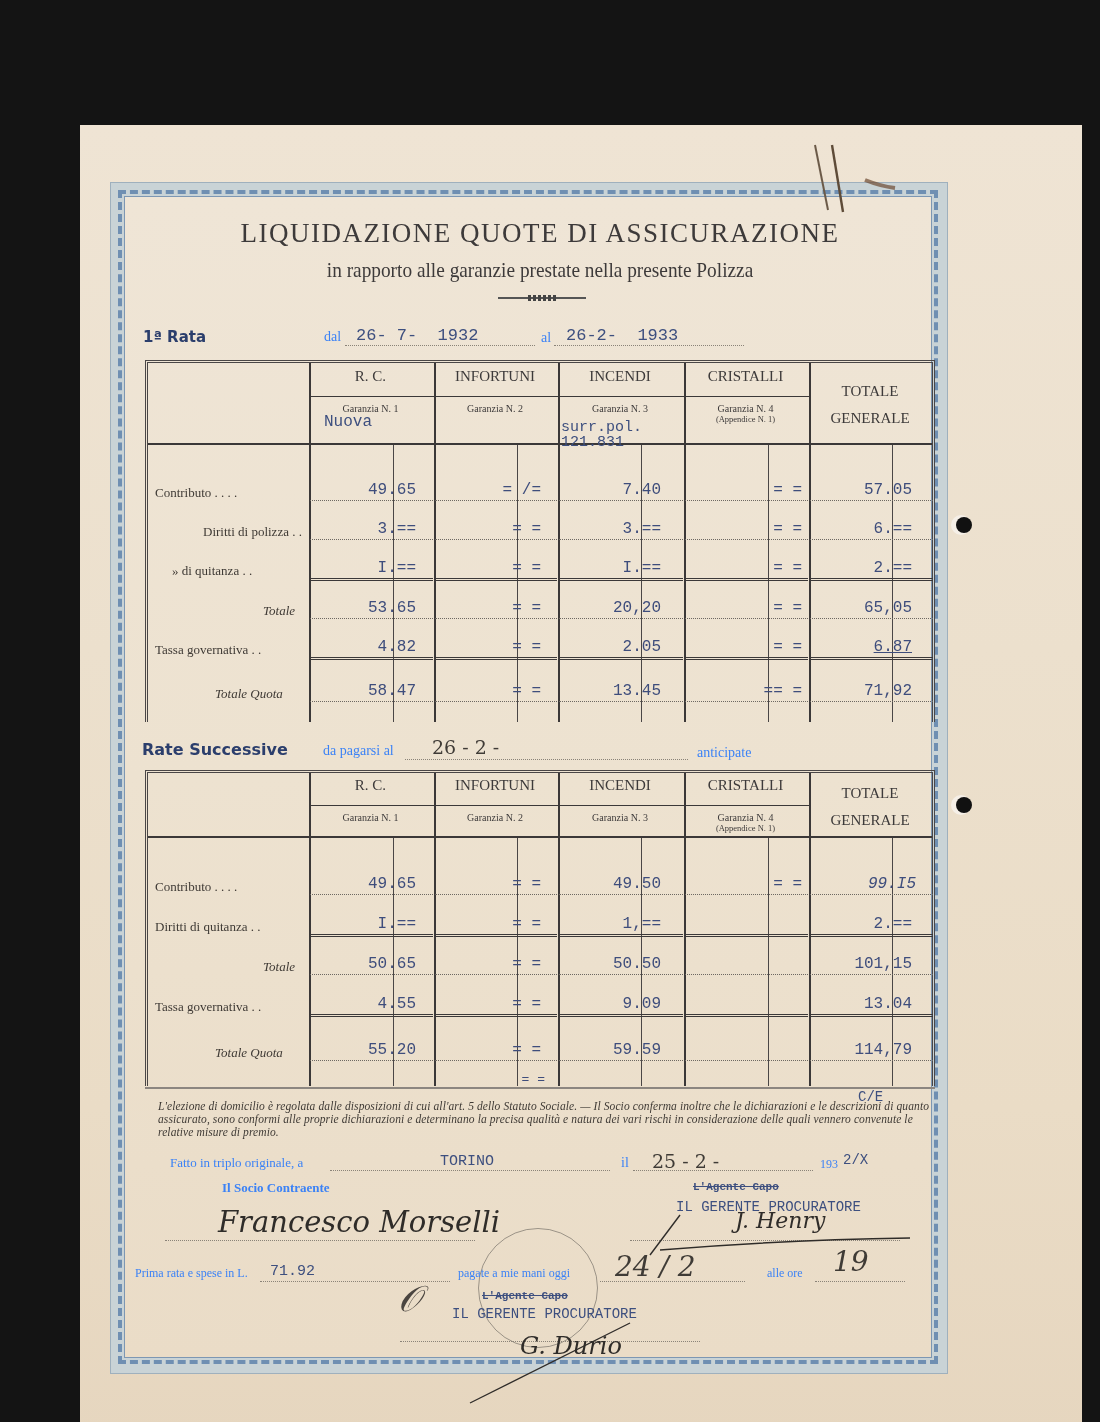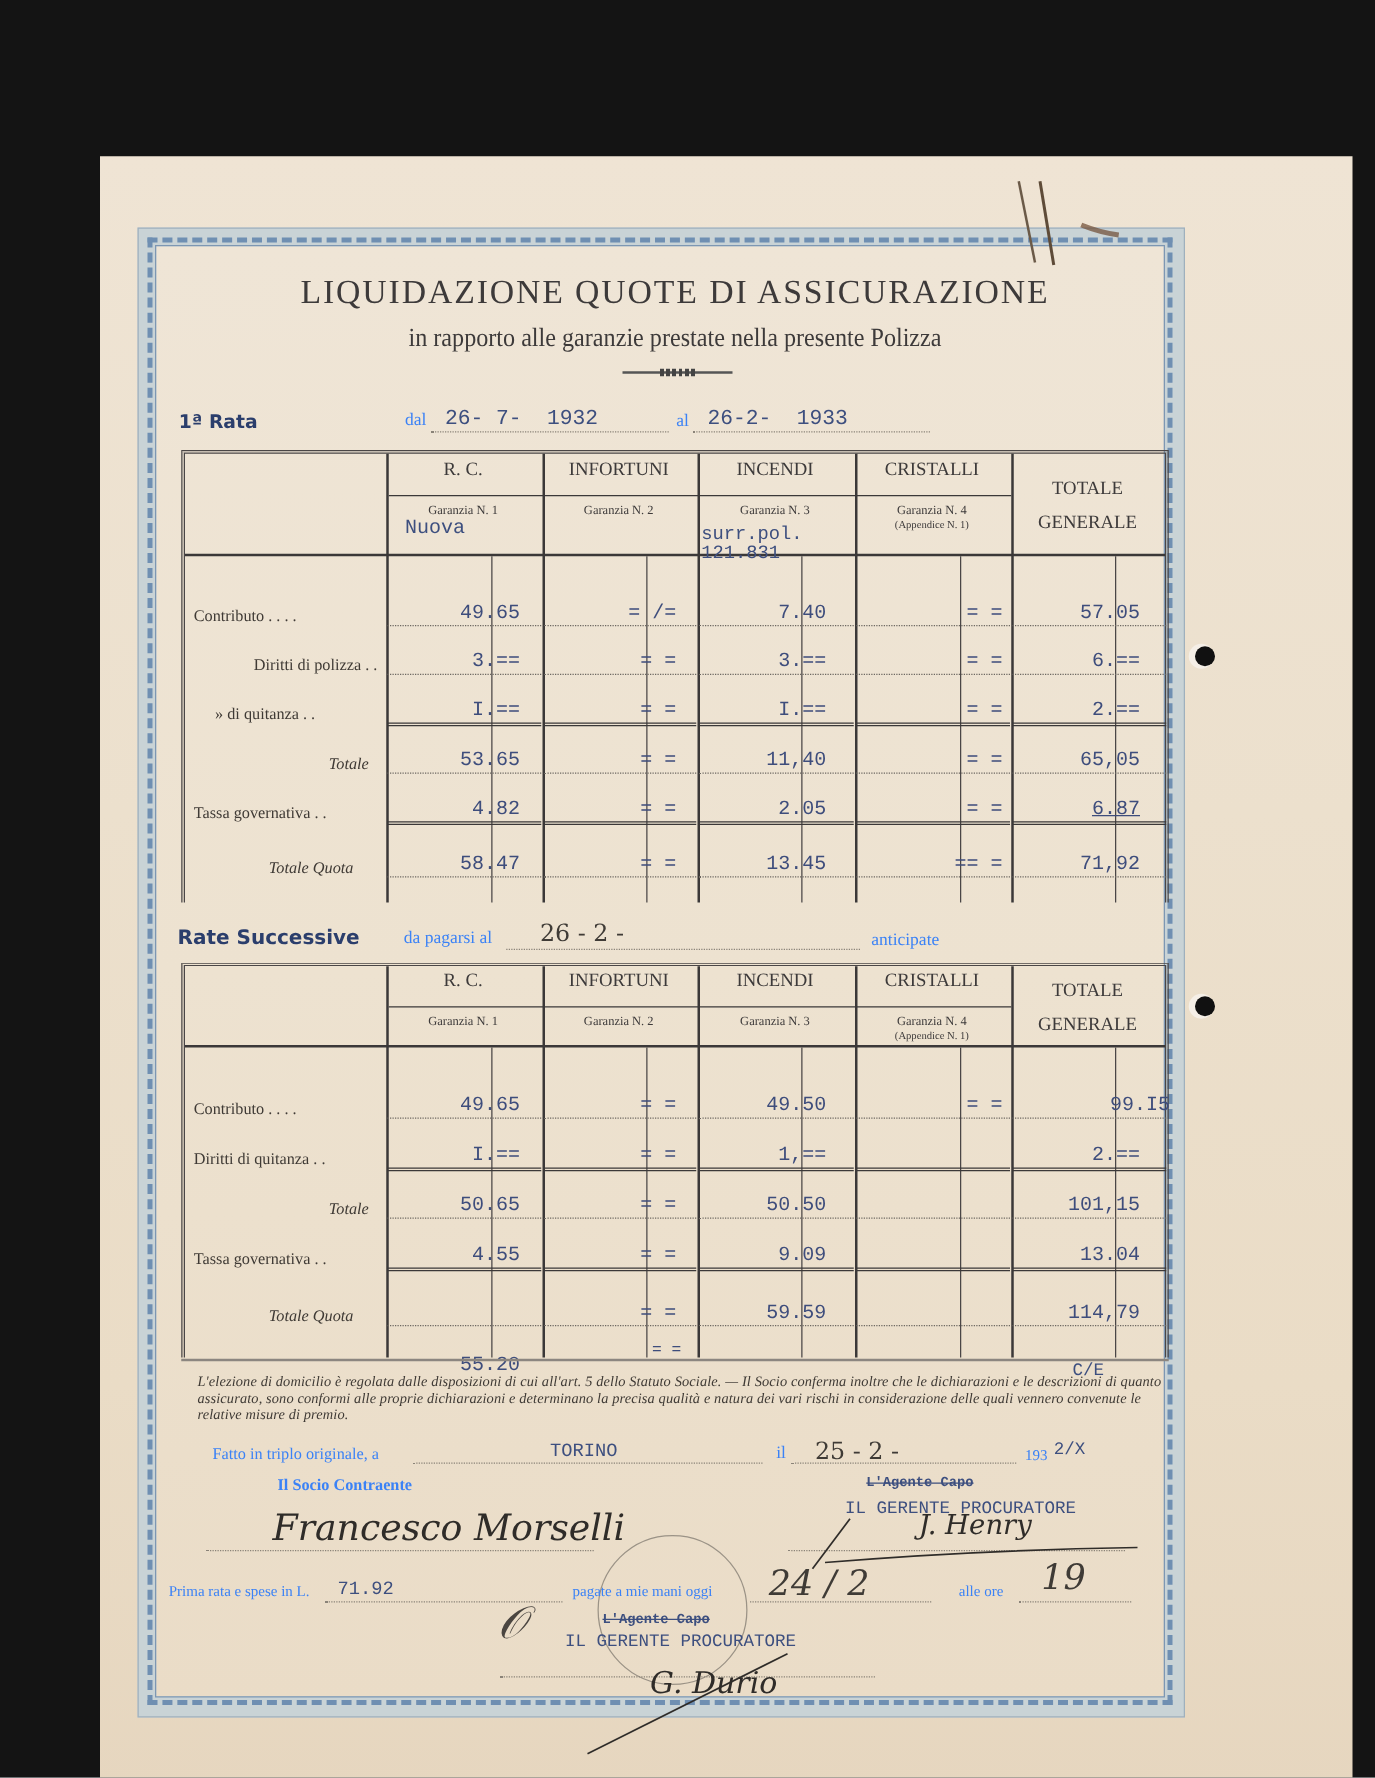--- a/index.html
+++ b/index.html
@@ -138,21 +138,21 @@
     <div class="cellline dbl" style="left: 559px; width: 124px; top: 578px;"></div>
     <div class="cell" style="left: 687px; width: 115px; top: 559px;">= =</div>
     <div class="cellline dbl" style="left: 685px; width: 123px; top: 578px;"></div>
     <div class="cell" style="left: 812px; width: 100px; top: 559px;">2.==</div>
     <div class="cellline dbl" style="left: 810px; width: 123px; top: 578px;"></div>
     <div class="rowlab it" style="left: 263px; top: 603px;">Totale</div>
     <div class="cell" style="left: 312px; width: 104px; top: 599px;">53.65</div>
     <div class="cellline" style="left: 310px; width: 123px; top: 618px;"></div>
     <div class="cell" style="left: 437px; width: 104px; top: 599px;">= =</div>
     <div class="cellline" style="left: 435px; width: 122px; top: 618px;"></div>
-    <div class="cell" style="left: 561px; width: 100px; top: 599px;">11,40</div>
+    <div class="cell" style="left: 561px; width: 100px; top: 599px;">20,20</div>
     <div class="cellline" style="left: 559px; width: 124px; top: 618px;"></div>
     <div class="cell" style="left: 687px; width: 115px; top: 599px;">= =</div>
     <div class="cellline" style="left: 685px; width: 123px; top: 618px;"></div>
     <div class="cell" style="left: 812px; width: 100px; top: 599px;">65,05</div>
     <div class="cellline" style="left: 810px; width: 123px; top: 618px;"></div>
     <div class="rowlab" style="left: 155px; top: 642px;">Tassa governativa . .</div>
     <div class="cell" style="left: 312px; width: 104px; top: 638px;">4.82</div>
     <div class="cellline dbl" style="left: 310px; width: 123px; top: 657px;"></div>
     <div class="cell" style="left: 437px; width: 104px; top: 638px;">= =</div>
     <div class="cellline dbl" style="left: 435px; width: 122px; top: 657px;"></div>
@@ -210,21 +210,21 @@
 <div id="t2rows">
     <div class="rowlab" style="left: 155px; top: 879px;">Contributo . . . .</div>
     <div class="cell" style="left: 312px; width: 104px; top: 875px;">49.65</div>
     <div class="cellline" style="left: 310px; width: 123px; top: 894px;"></div>
     <div class="cell" style="left: 437px; width: 104px; top: 875px;">= =</div>
     <div class="cellline" style="left: 435px; width: 122px; top: 894px;"></div>
     <div class="cell" style="left: 561px; width: 100px; top: 875px;">49.50</div>
     <div class="cellline" style="left: 559px; width: 124px; top: 894px;"></div>
     <div class="cell" style="left: 687px; width: 115px; top: 875px;">=    =</div>
     <div class="cellline" style="left: 685px; width: 123px; top: 894px;"></div>
-    <div class="cell" style="left: 836px; width: 100px; top: 875px;">99.I5</div>
+    <div class="cell" style="left: 816px; width: 100px; top: 875px; font-style: italic;">99.I5</div>
     <div class="cellline" style="left: 810px; width: 123px; top: 894px;"></div>
     <div class="rowlab" style="left: 155px; top: 919px;">Diritti di quitanza . .</div>
     <div class="cell" style="left: 312px; width: 104px; top: 915px;">I.==</div>
     <div class="cellline dbl" style="left: 310px; width: 123px; top: 934px;"></div>
     <div class="cell" style="left: 437px; width: 104px; top: 915px;">= =</div>
     <div class="cellline dbl" style="left: 435px; width: 122px; top: 934px;"></div>
     <div class="cell" style="left: 561px; width: 100px; top: 915px;">1,==</div>
     <div class="cellline dbl" style="left: 559px; width: 124px; top: 934px;"></div>
     <div class="cell" style="left: 687px; width: 115px; top: 915px;"></div>
     <div class="cellline dbl" style="left: 685px; width: 123px; top: 934px;"></div>
@@ -246,21 +246,21 @@
     <div class="cellline dbl" style="left: 310px; width: 123px; top: 1014px;"></div>
     <div class="cell" style="left: 437px; width: 104px; top: 995px;">= =</div>
     <div class="cellline dbl" style="left: 435px; width: 122px; top: 1014px;"></div>
     <div class="cell" style="left: 561px; width: 100px; top: 995px;">9.09</div>
     <div class="cellline dbl" style="left: 559px; width: 124px; top: 1014px;"></div>
     <div class="cell" style="left: 687px; width: 115px; top: 995px;"></div>
     <div class="cellline dbl" style="left: 685px; width: 123px; top: 1014px;"></div>
     <div class="cell" style="left: 812px; width: 100px; top: 995px;">13.04</div>
     <div class="cellline dbl" style="left: 810px; width: 123px; top: 1014px;"></div>
     <div class="rowlab it" style="left: 215px; top: 1045px;">Totale Quota</div>
-    <div class="cell" style="left: 312px; width: 104px; top: 1083px;">55.20</div>
+    <div class="cell" style="left: 312px; width: 104px; top: 1041px;">55.20</div>
     <div class="cellline" style="left: 310px; width: 123px; top: 1060px;"></div>
     <div class="cell" style="left: 437px; width: 104px; top: 1041px;">= =</div>
     <div class="cellline" style="left: 435px; width: 122px; top: 1060px;"></div>
     <div class="cell" style="left: 561px; width: 100px; top: 1041px;">59.59</div>
     <div class="cellline" style="left: 559px; width: 124px; top: 1060px;"></div>
     <div class="cell" style="left: 687px; width: 115px; top: 1041px;"></div>
     <div class="cellline" style="left: 685px; width: 123px; top: 1060px;"></div>
     <div class="cell" style="left: 812px; width: 100px; top: 1041px;">114,79</div>
     <div class="cellline" style="left: 810px; width: 123px; top: 1060px;"></div>
   </div>

